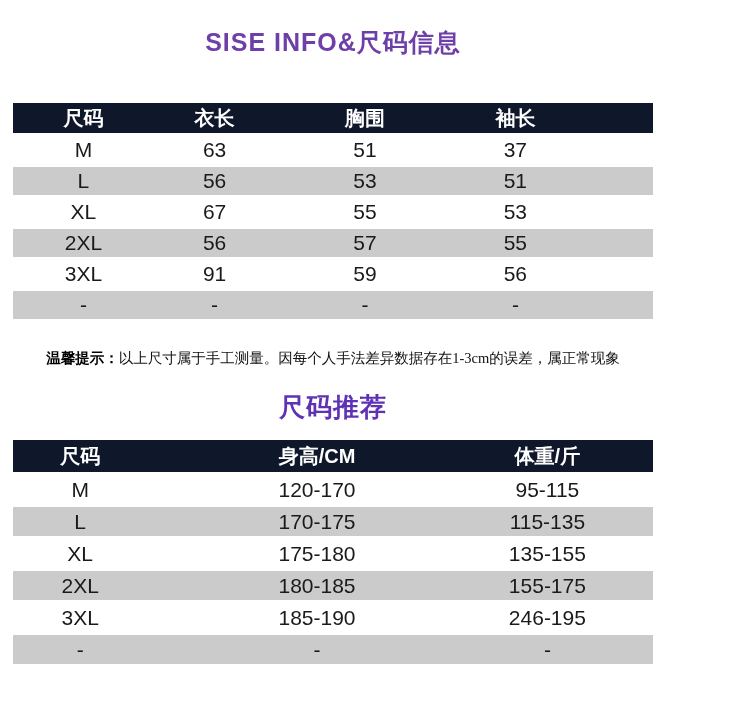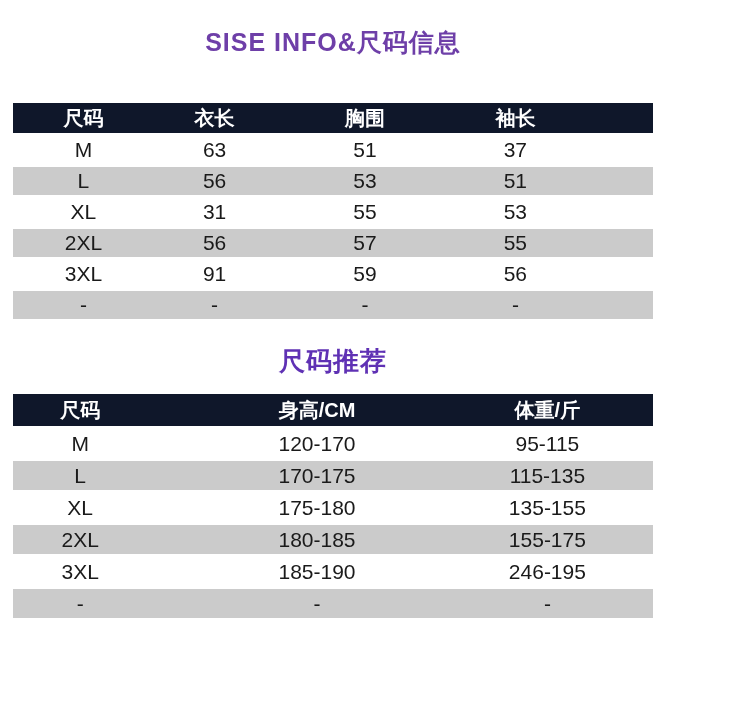--- a/index.html
+++ b/index.html
@@ -121,21 +121,21 @@
           </tr>
           <tr class="stripe">
             <td>L</td>
             <td>56</td>
             <td>53</td>
             <td>51</td>
             <td></td>
           </tr>
           <tr>
             <td>XL</td>
-            <td>31</td>
+            <td>67</td>
             <td>55</td>
             <td>53</td>
             <td></td>
           </tr>
           <tr class="stripe">
             <td>2XL</td>
             <td>56</td>
             <td>57</td>
             <td>55</td>
             <td></td>
@@ -151,20 +151,23 @@
             <td>-</td>
             <td>-</td>
             <td>-</td>
             <td>-</td>
             <td></td>
           </tr>
         </tbody>
       </table>
   </div>
 
+  <div class="note">
+    <span class="note-label">温馨提示：</span><span>以上尺寸属于手工测量。因每个人手法差异数据存在1-3cm的误差，属正常现象</span>
+  </div>
 
   <h2 class="section-title title-2">尺码推荐</h2>
 
   <div class="table-wrap">
     <table id="table-2" class="size-table">
         <colgroup>
           <col style="width: 21%;">
           <col style="width: 53%;">
           <col style="width: 19%;">
           <col style="width: 7%;">

